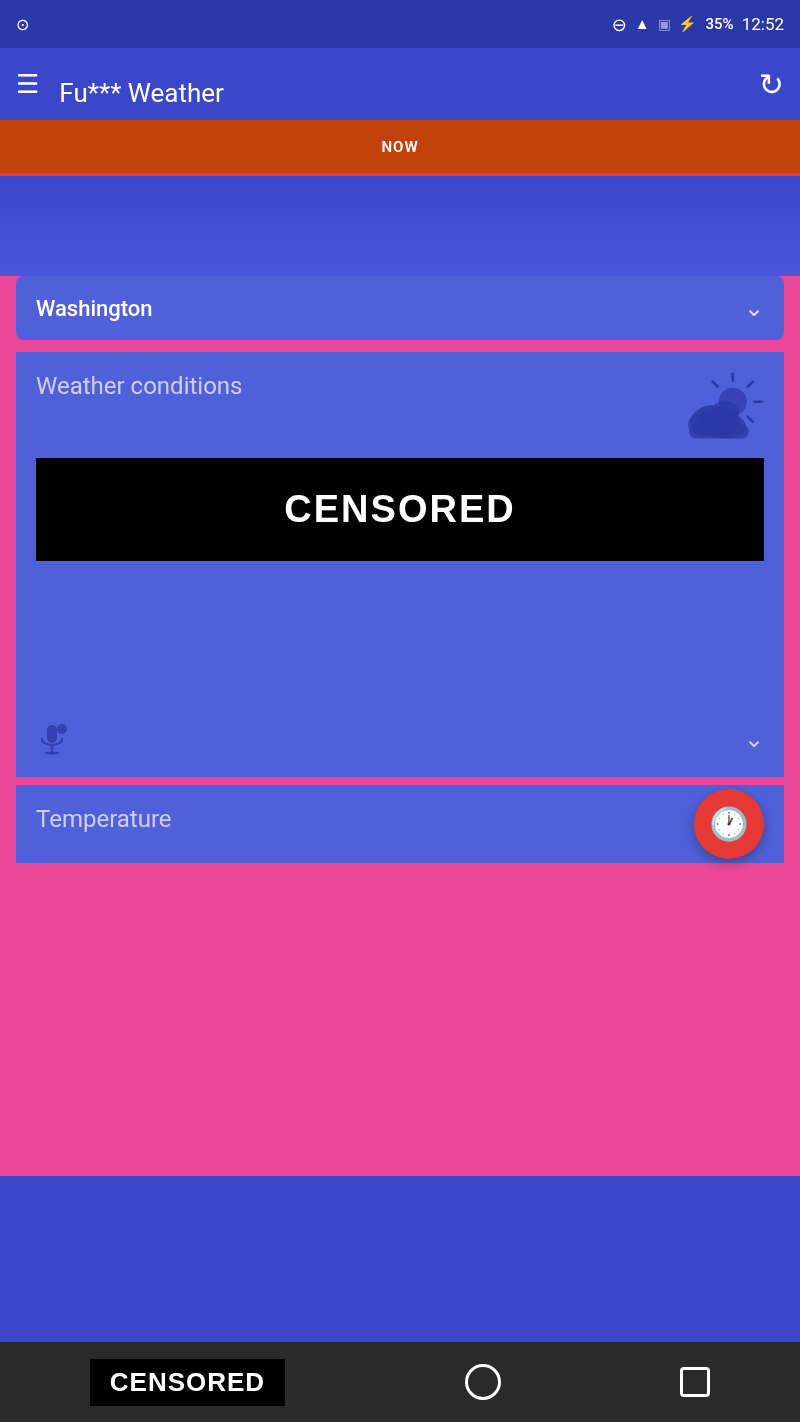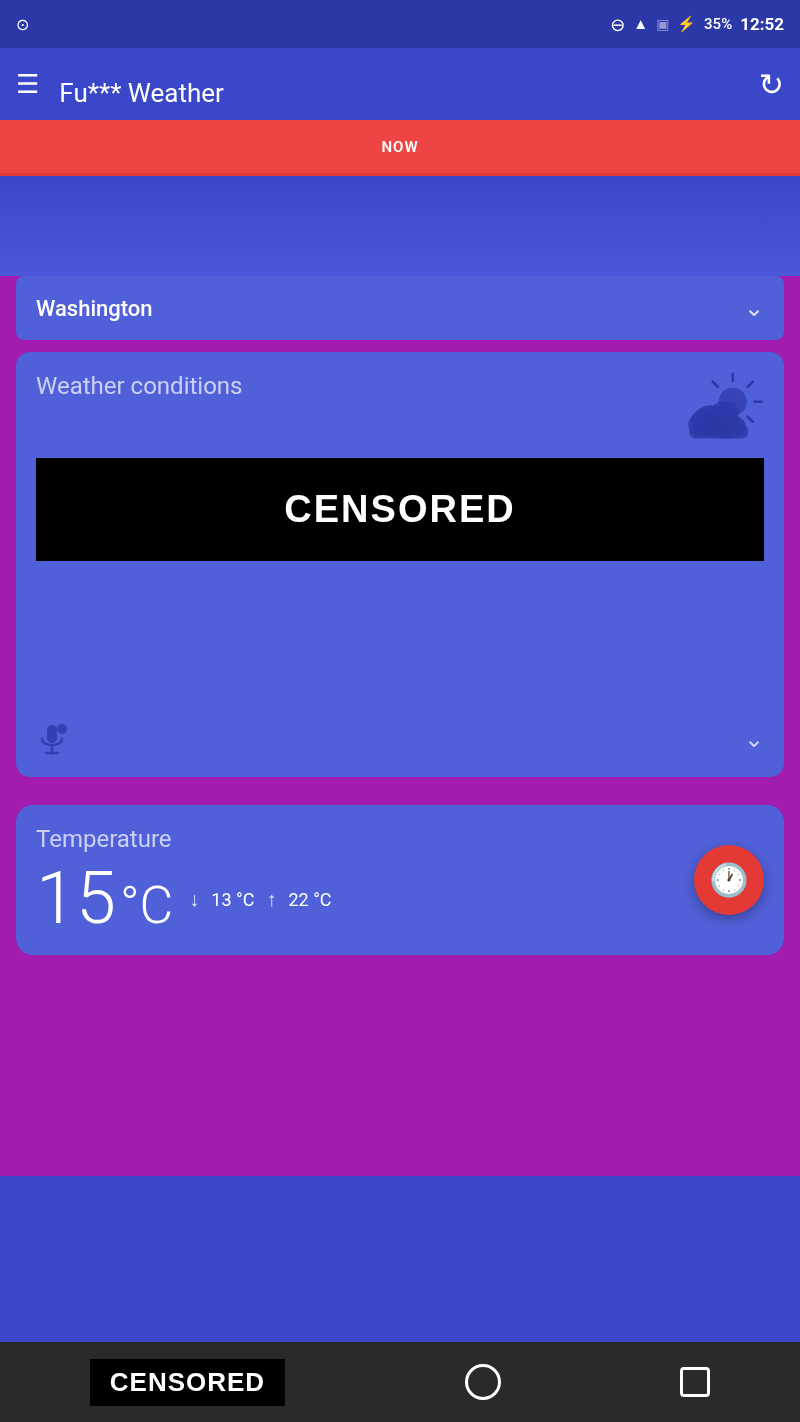--- a/index.html
+++ b/index.html
@@ -64,21 +64,21 @@
       margin-top: 18px;
     }
     .refresh-icon {
       color: white;
       font-size: 28px;
       cursor: pointer;
     }
 
     
     .tabs-bar {
-      background: #ef4444;
+      background: #c2410c;
       display: flex;
       height: 56px;
       border-bottom: 2px solid #555;
     }
     .tab {
       flex: 1;
       display: flex;
       align-items: center;
       justify-content: center;
       color: rgba(255,255,255,0.7);
@@ -102,21 +102,21 @@
     }
 
     
     .banner-area {
       background: linear-gradient(180deg, #3a47c8 0%, #4a57d8 100%);
       height: 100px;
     }
 
     
     .main-content {
-      background: #a21caf;
+      background: #ec4899;
       padding: 0 16px 16px 16px;
       min-height: 900px;
     }
 
     
     .city-card {
       background: #5060d8;
       border-radius: 8px;
       padding: 18px 20px;
       display: flex;
@@ -131,23 +131,23 @@
       font-weight: 500;
     }
     .chevron-down {
       color: rgba(255,255,255,0.8);
       font-size: 24px;
     }
 
     
     .weather-card {
       background: #5060d8;
-      border-radius: 14px;
+      border-radius: 0;
       padding: 20px;
-      margin-bottom: 28px;
+      margin-bottom: 8px;
       position: relative;
     }
     .card-header {
       display: flex;
       align-items: flex-start;
       justify-content: space-between;
       margin-bottom: 16px;
     }
     .card-title {
       color: rgba(255,255,255,0.7);
@@ -177,21 +177,21 @@
     }
     .card-chevron-down {
       color: rgba(255,255,255,0.7);
       font-size: 24px;
       cursor: pointer;
     }
 
     
     .temp-card {
       background: #5060d8;
-      border-radius: 17px;
+      border-radius: 2px;
       padding: 20px;
       margin-bottom: 12px;
       position: relative;
     }
     .temp-title {
       color: rgba(255,255,255,0.7);
       font-size: 24px;
       font-weight: 400;
       margin-bottom: 10px;
     }
@@ -289,21 +289,21 @@
 <div class="status-bar">
   <div class="status-bar-left">
     <span class="status-icon">⊙</span>
   </div>
   <div class="status-bar-right">
     <span style="font-size:18px;">⊖</span>
     <span>▲</span>
     <span style="font-size:14px; opacity:0.5;">▣</span>
     <span>⚡</span>
     <span>35%</span>
-    <span style="font-weight:700; font-size:17px;">12:52</span>
+    <span style="font-weight:400; font-size:17px;">12:52</span>
   </div>
 </div>
 
 <div class="app-bar">
   <div class="app-bar-left">
     <span class="hamburger-icon">
       ☰
     </span>
     <span class="app-title">Fu*** Weather</span>
   </div>
@@ -360,31 +360,20 @@
         <line x1="10" y1="32" x2="22" y2="32" stroke="#2c38a8" stroke-width="2.5" stroke-linecap="round" opacity="0.8"></line>
 
         <circle cx="26" cy="8" r="5" fill="#2c38a8" opacity="0.8"></circle>
       </svg>
       <span class="card-chevron-down">⌄</span>
     </div>
   </div>
 
   <div class="temp-card">
     <div class="temp-title">Temperature</div>
-    <div class="temp-row">
-      <span class="temp-main">
-        <span>15</span><span style="font-size:52px; margin-left:4px;">°C</span>
-      </span>
-      <div class="temp-min-max">
-        <span class="arrow-down">↓</span>
-        <span>13 °C</span>
-        <span class="arrow-up">↑</span>
-        <span>22 °C</span>
-      </div>
-    </div>
 
     <div class="fab">
       <span class="clock-icon">🕐</span>
     </div>
   </div>
 
 </div>
 
 <div class="nav-bar">
   <div class="nav-censored">CENSORED</div>

